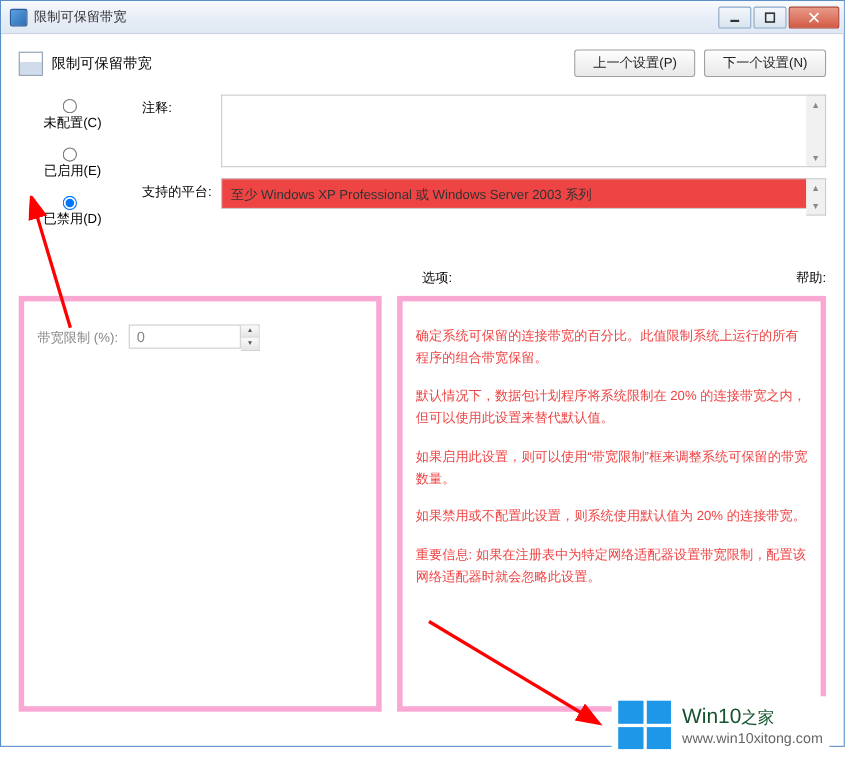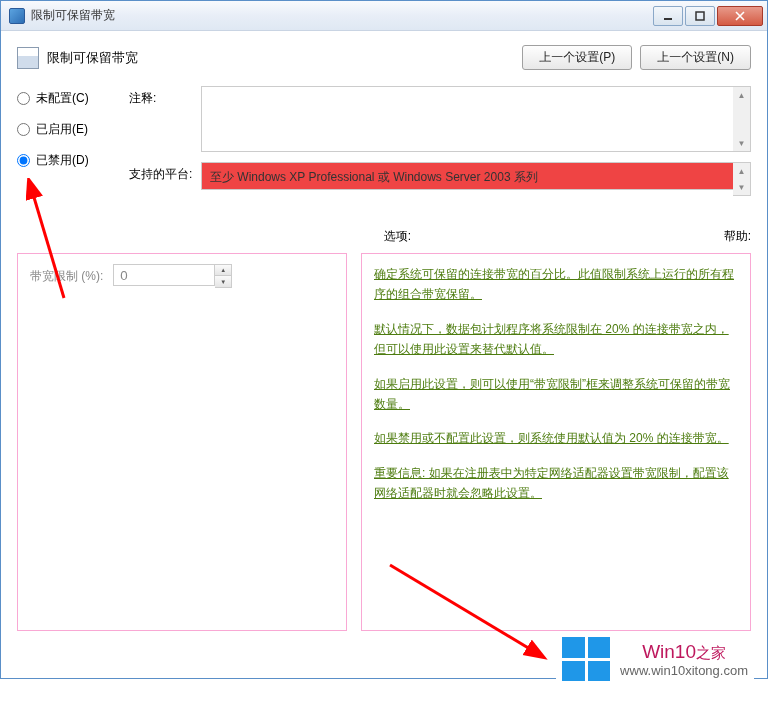--- a/index.html
+++ b/index.html
@@ -113,20 +113,21 @@
     .radio-col {
       width: 98px;
       padding-top: 4px;
     }
     .radio-item {
       display: flex;
       align-items: center;
       margin-bottom: 14px;
       font-size: 12px;
       color: #000;
+      flex-direction: column;
     }
     .radio-item input {
       margin-right: 6px;
     }
     .right-col {
       flex: 1;
     }
     .field-row {
       display: flex;
       margin-bottom: 10px;
@@ -185,33 +186,32 @@
     }
     .section-labels .right {
       color: #000;
     }
     .bottom-panels {
       display: flex;
       gap: 14px;
       height: 378px;
     }
     .options-panel, .help-panel {
-      border: 1px solid #f9a8d4;
-      background: #fff;
-      padding: 10px 12px;
+      border: 5px solid #f9a8d4;
+      background: #fff;
+      padding: 21px 12px;
     }
     .options-panel {
       width: 330px;
     }
     .help-panel {
       flex: 1;
-      color: #4d7c0f;
+      color: #ef4444;
       line-height: 1.7;
       overflow: hidden;
-      text-decoration: underline;
     }
     .opt-row {
       display: flex;
       align-items: center;
       gap: 10px;
     }
     .opt-label {
       color: #888;
     }
     .spinner {
@@ -294,23 +294,22 @@
       width: 48px;
       height: 44px;
       display: grid;
       grid-template-columns: 1fr 1fr;
       grid-template-rows: 1fr 1fr;
       gap: 3px;
     }
     .wm-logo div { background: #1f97e8; }
     .wm-text .t1 {
       font-size: 19px;
-      color: #be185d;
+      color: #14532d;
       font-weight: 500;
-      text-align: center;
     }
     .wm-text .t1 .zh {
       font-size: 15px;
     }
     .wm-text .t2 {
       font-size: 13px;
       color: #666;
     }
   </style>
 </head>
@@ -338,21 +337,21 @@
       </div>
     </div>
   </div>
 
   <div class="content">
     <div class="top-row">
       <div class="page-icon"></div>
       <div class="page-title-txt">限制可保留带宽</div>
       <div class="nav-buttons">
         <div class="nav-btn">上一个设置(P)</div>
-        <div class="nav-btn">上一个设置(N)</div>
+        <div class="nav-btn">下一个设置(N)</div>
       </div>
     </div>
 
     <div class="middle">
       <div class="radio-col">
         <label class="radio-item">
           <input type="radio" name="state" style="">
           <span>未配置(C)</span>
         </label>
         <label class="radio-item">

